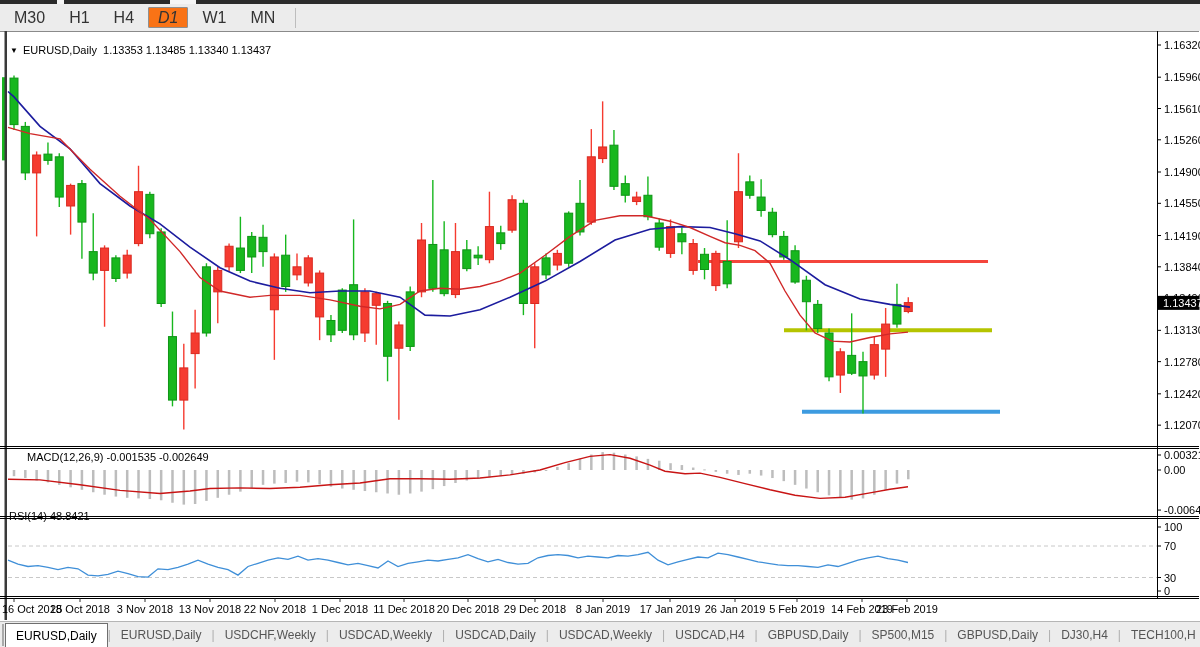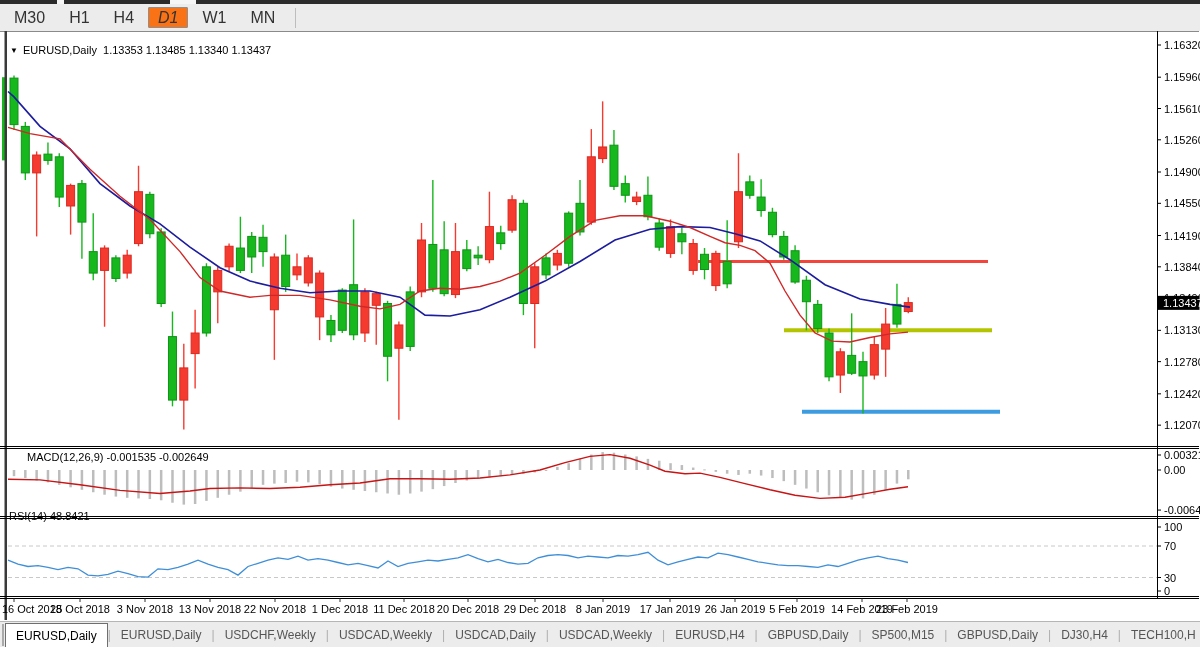--- a/index.html
+++ b/index.html
@@ -410,21 +410,21 @@
       <div class="tab">EURUSD,Daily</div>
       <div class="tab-sep">|</div>
       <div class="tab">USDCHF,Weekly</div>
       <div class="tab-sep">|</div>
       <div class="tab">USDCAD,Weekly</div>
       <div class="tab-sep">|</div>
       <div class="tab">USDCAD,Daily</div>
       <div class="tab-sep">|</div>
       <div class="tab">USDCAD,Weekly</div>
       <div class="tab-sep">|</div>
-      <div class="tab">EURUSD,H4</div>
+      <div class="tab">USDCAD,H4</div>
       <div class="tab-sep">|</div>
       <div class="tab">GBPUSD,Daily</div>
       <div class="tab-sep">|</div>
       <div class="tab">SP500,M15</div>
       <div class="tab-sep">|</div>
       <div class="tab">GBPUSD,Daily</div>
       <div class="tab-sep">|</div>
       <div class="tab">DJ30,H4</div>
       <div class="tab-sep">|</div>
       <div class="tab">TECH100,H</div>

